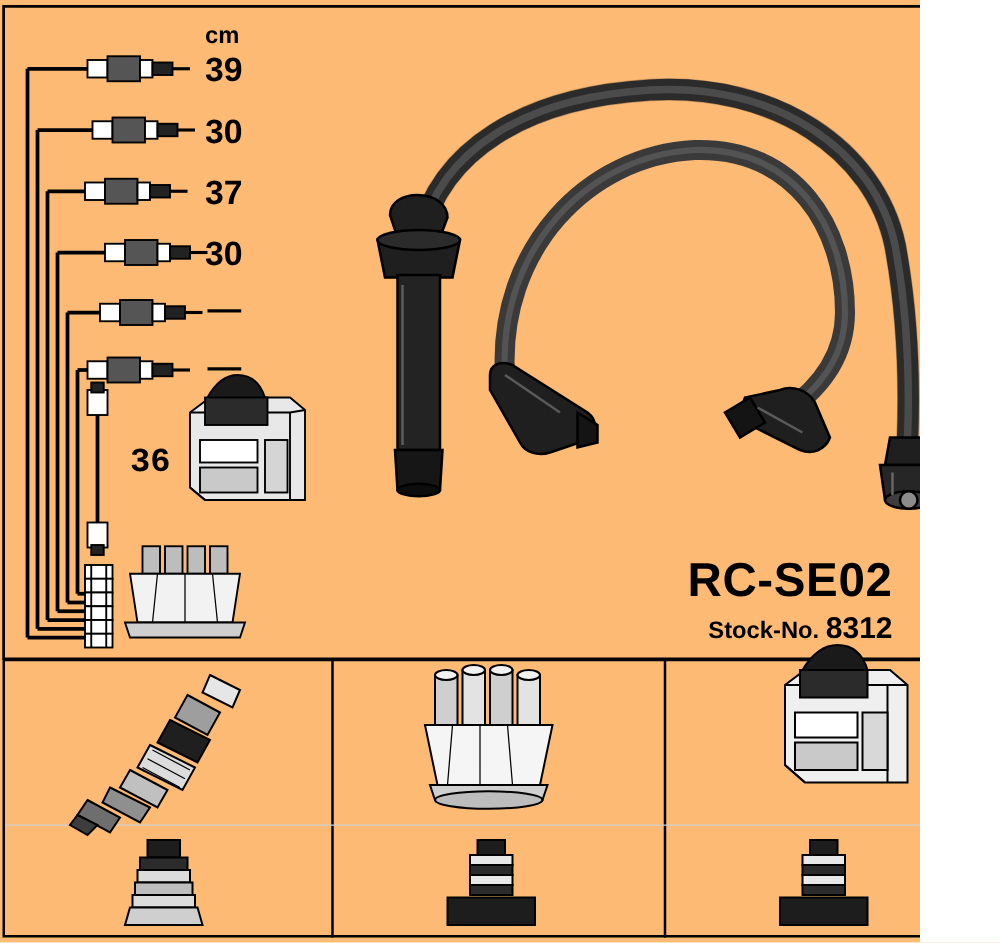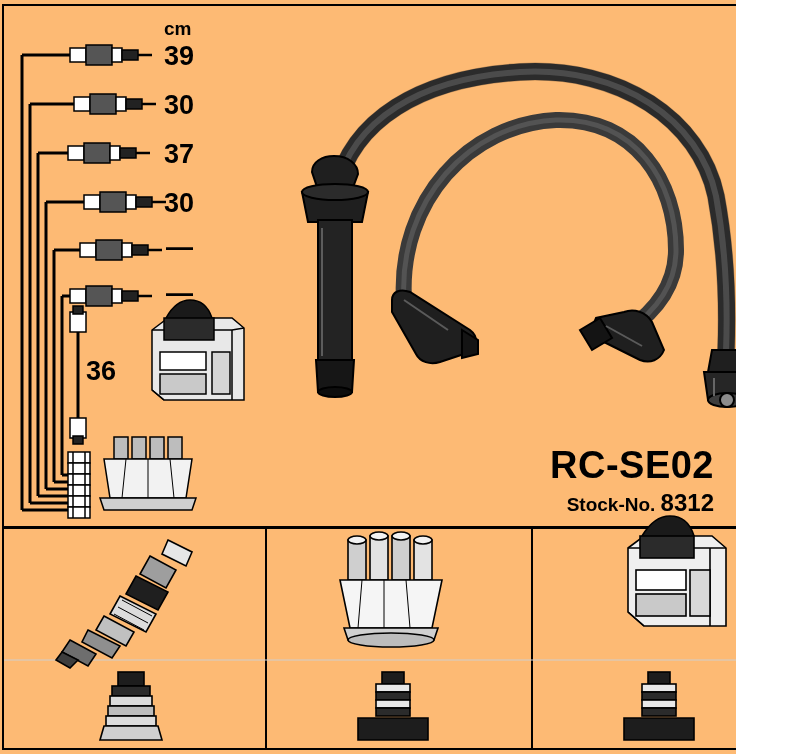--- a/index.html
+++ b/index.html
@@ -255,21 +255,21 @@
 
   <div class="cm-label" style="left:164px;top:18px;">cm</div>
 
   <div class="len-label" style="left:164px;top:41px;">39</div>
   <div class="len-label" style="left:164px;top:90px;">30</div>
   <div class="len-label" style="left:164px;top:139px;">37</div>
   <div class="len-label" style="left:164px;top:188px;">30</div>
   <div class="dash-label" style="left:166px;top:232px;">—</div>
   <div class="dash-label" style="left:166px;top:278px;">—</div>
 
-  <div class="len-label" style="left:86px;top:356px;">36</div>
+  <div class="len-label" style="left:104px;top:356px;font-family:Liberation Mono, monospace;">36</div>
 
   <div id="part-number">RC-SE02</div>
   <div id="stock-line">
     <span>Stock-No.</span>
     <span style="font-size:24px;">8312</span>
   </div>
 
 </div>
 
 </body></html>

